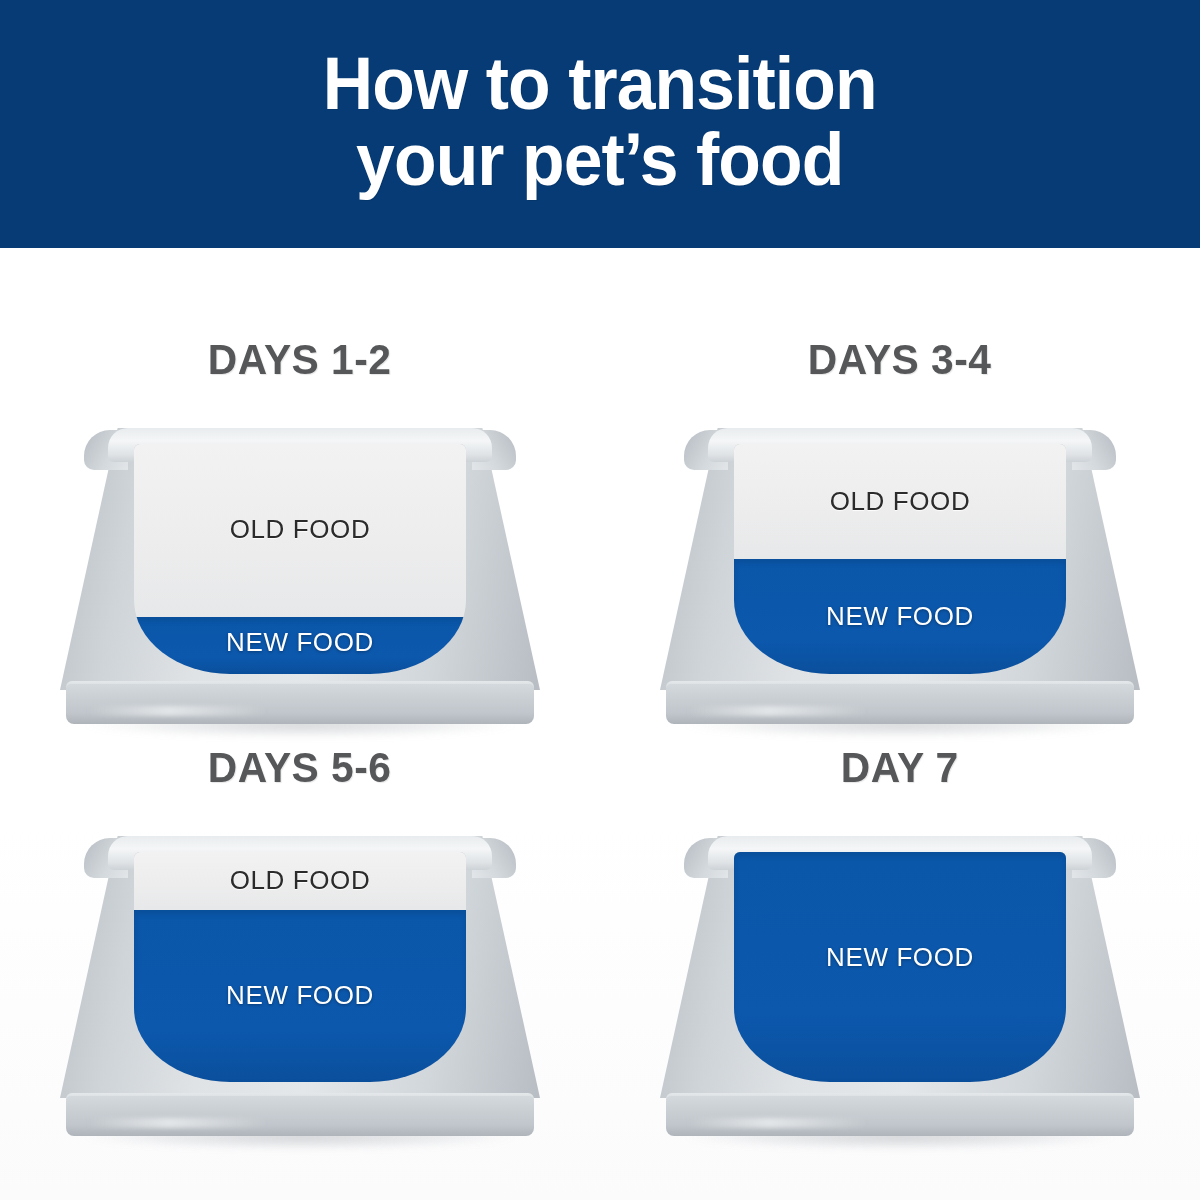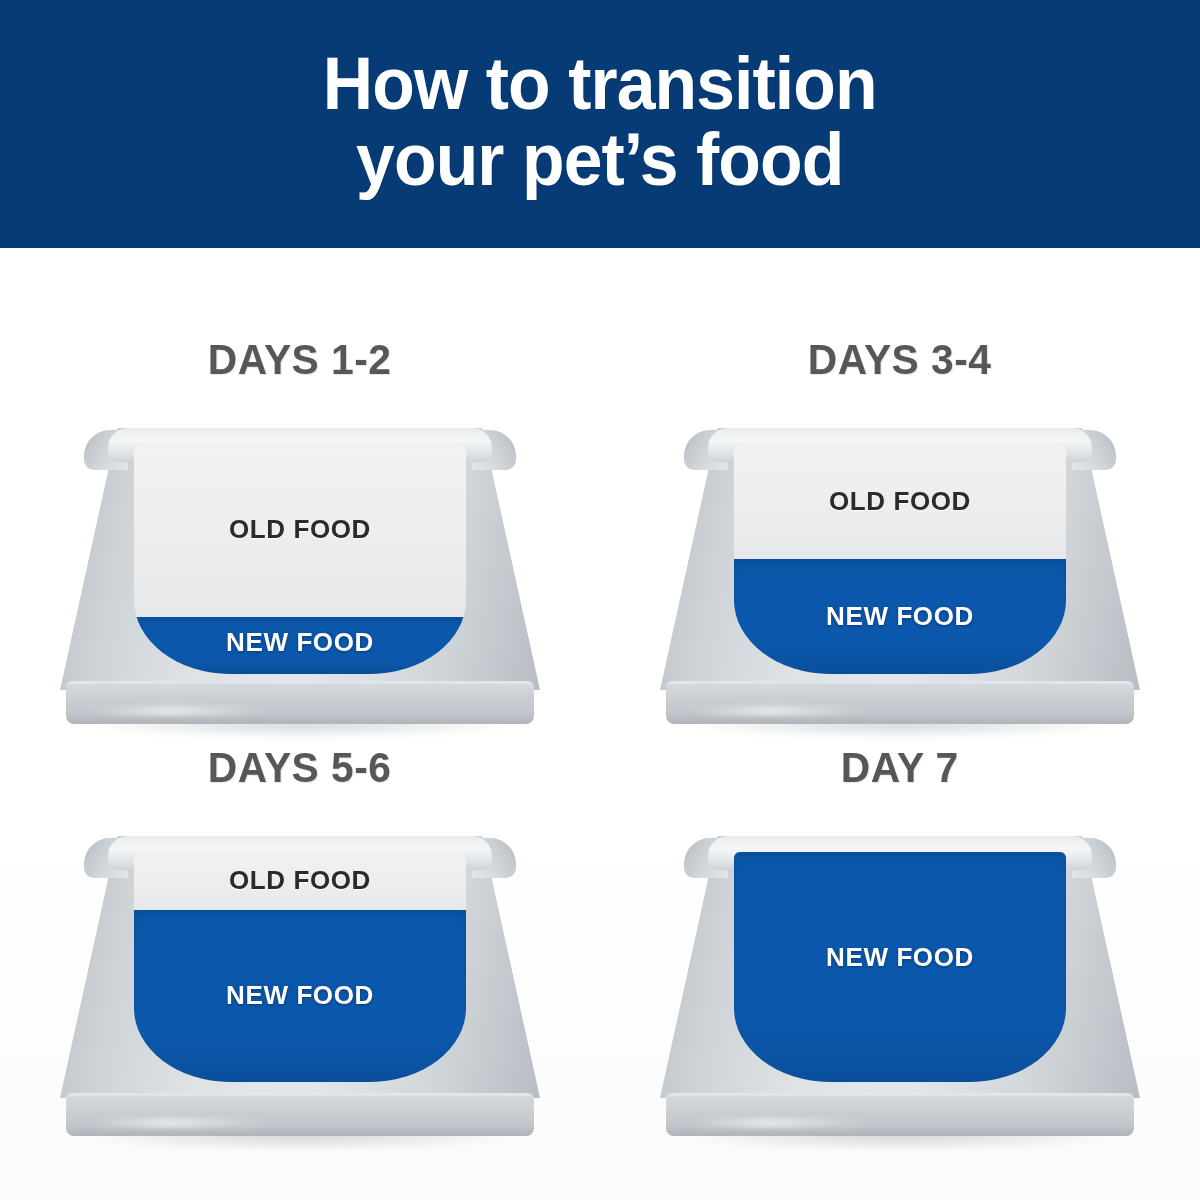--- a/index.html
+++ b/index.html
@@ -114,21 +114,21 @@
     background:linear-gradient(180deg,#f2f2f3 0%,#ededee 55%,#e7e8e9 100%);
   }
   .new-food{
     position:absolute;left:0;bottom:0;width:100%;
     background:linear-gradient(180deg,#0a56a8 0%,#0b57ab 40%,#0c58ad 70%,#0a4f9c 100%);
     box-shadow:inset 0 3px 6px rgba(0,0,0,0.10);
   }
   .food-label{
     position:absolute;left:0;width:100%;
     text-align:center;
-    font-size:26px;font-weight:bold;
+    font-size:26px;font-weight:normal;
     letter-spacing:0.6px;
     white-space:nowrap;
   }
   .label-old{color:#2b2b2b;text-shadow:0 1px 1px rgba(255,255,255,0.9);}
   .label-new{color:#ffffff;text-shadow:0 1px 3px rgba(0,0,0,0.35);}
 
   
   .bowl-foot{
     position:absolute;left:6px;bottom:0;width:468px;height:40px;
     background:linear-gradient(180deg,#d4d9dd 0%,#cbd0d5 32%,#c0c6cb 72%,#aeb4ba 100%);

